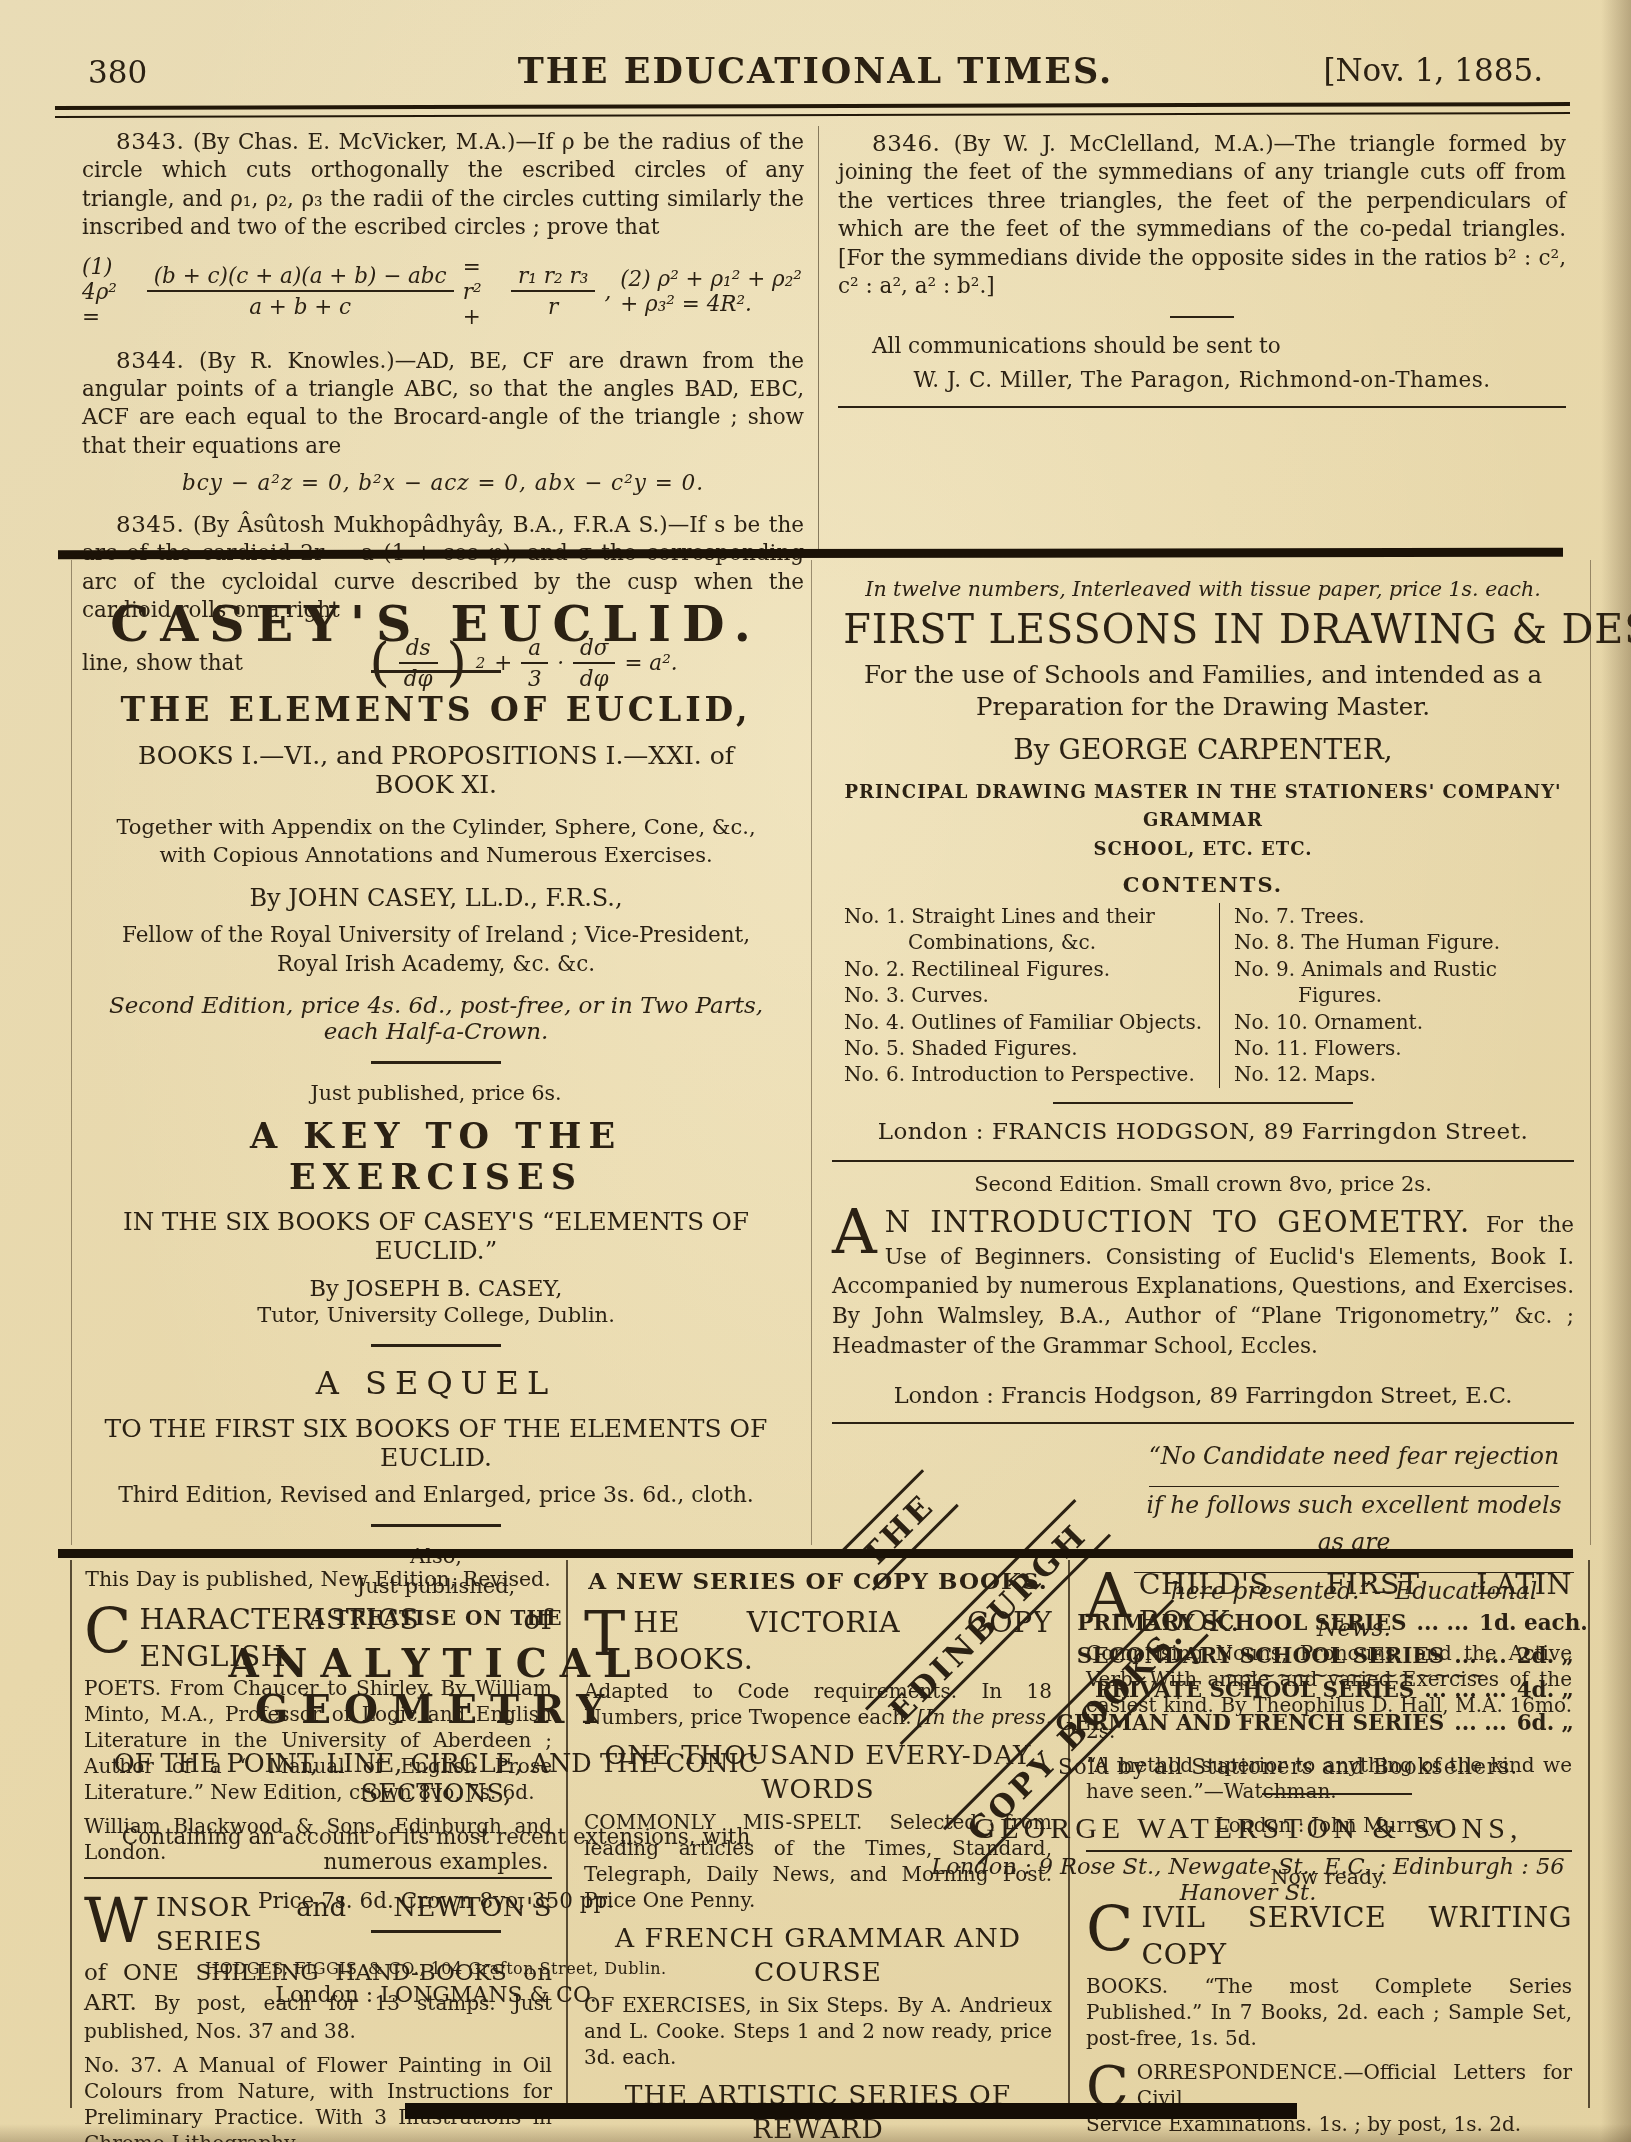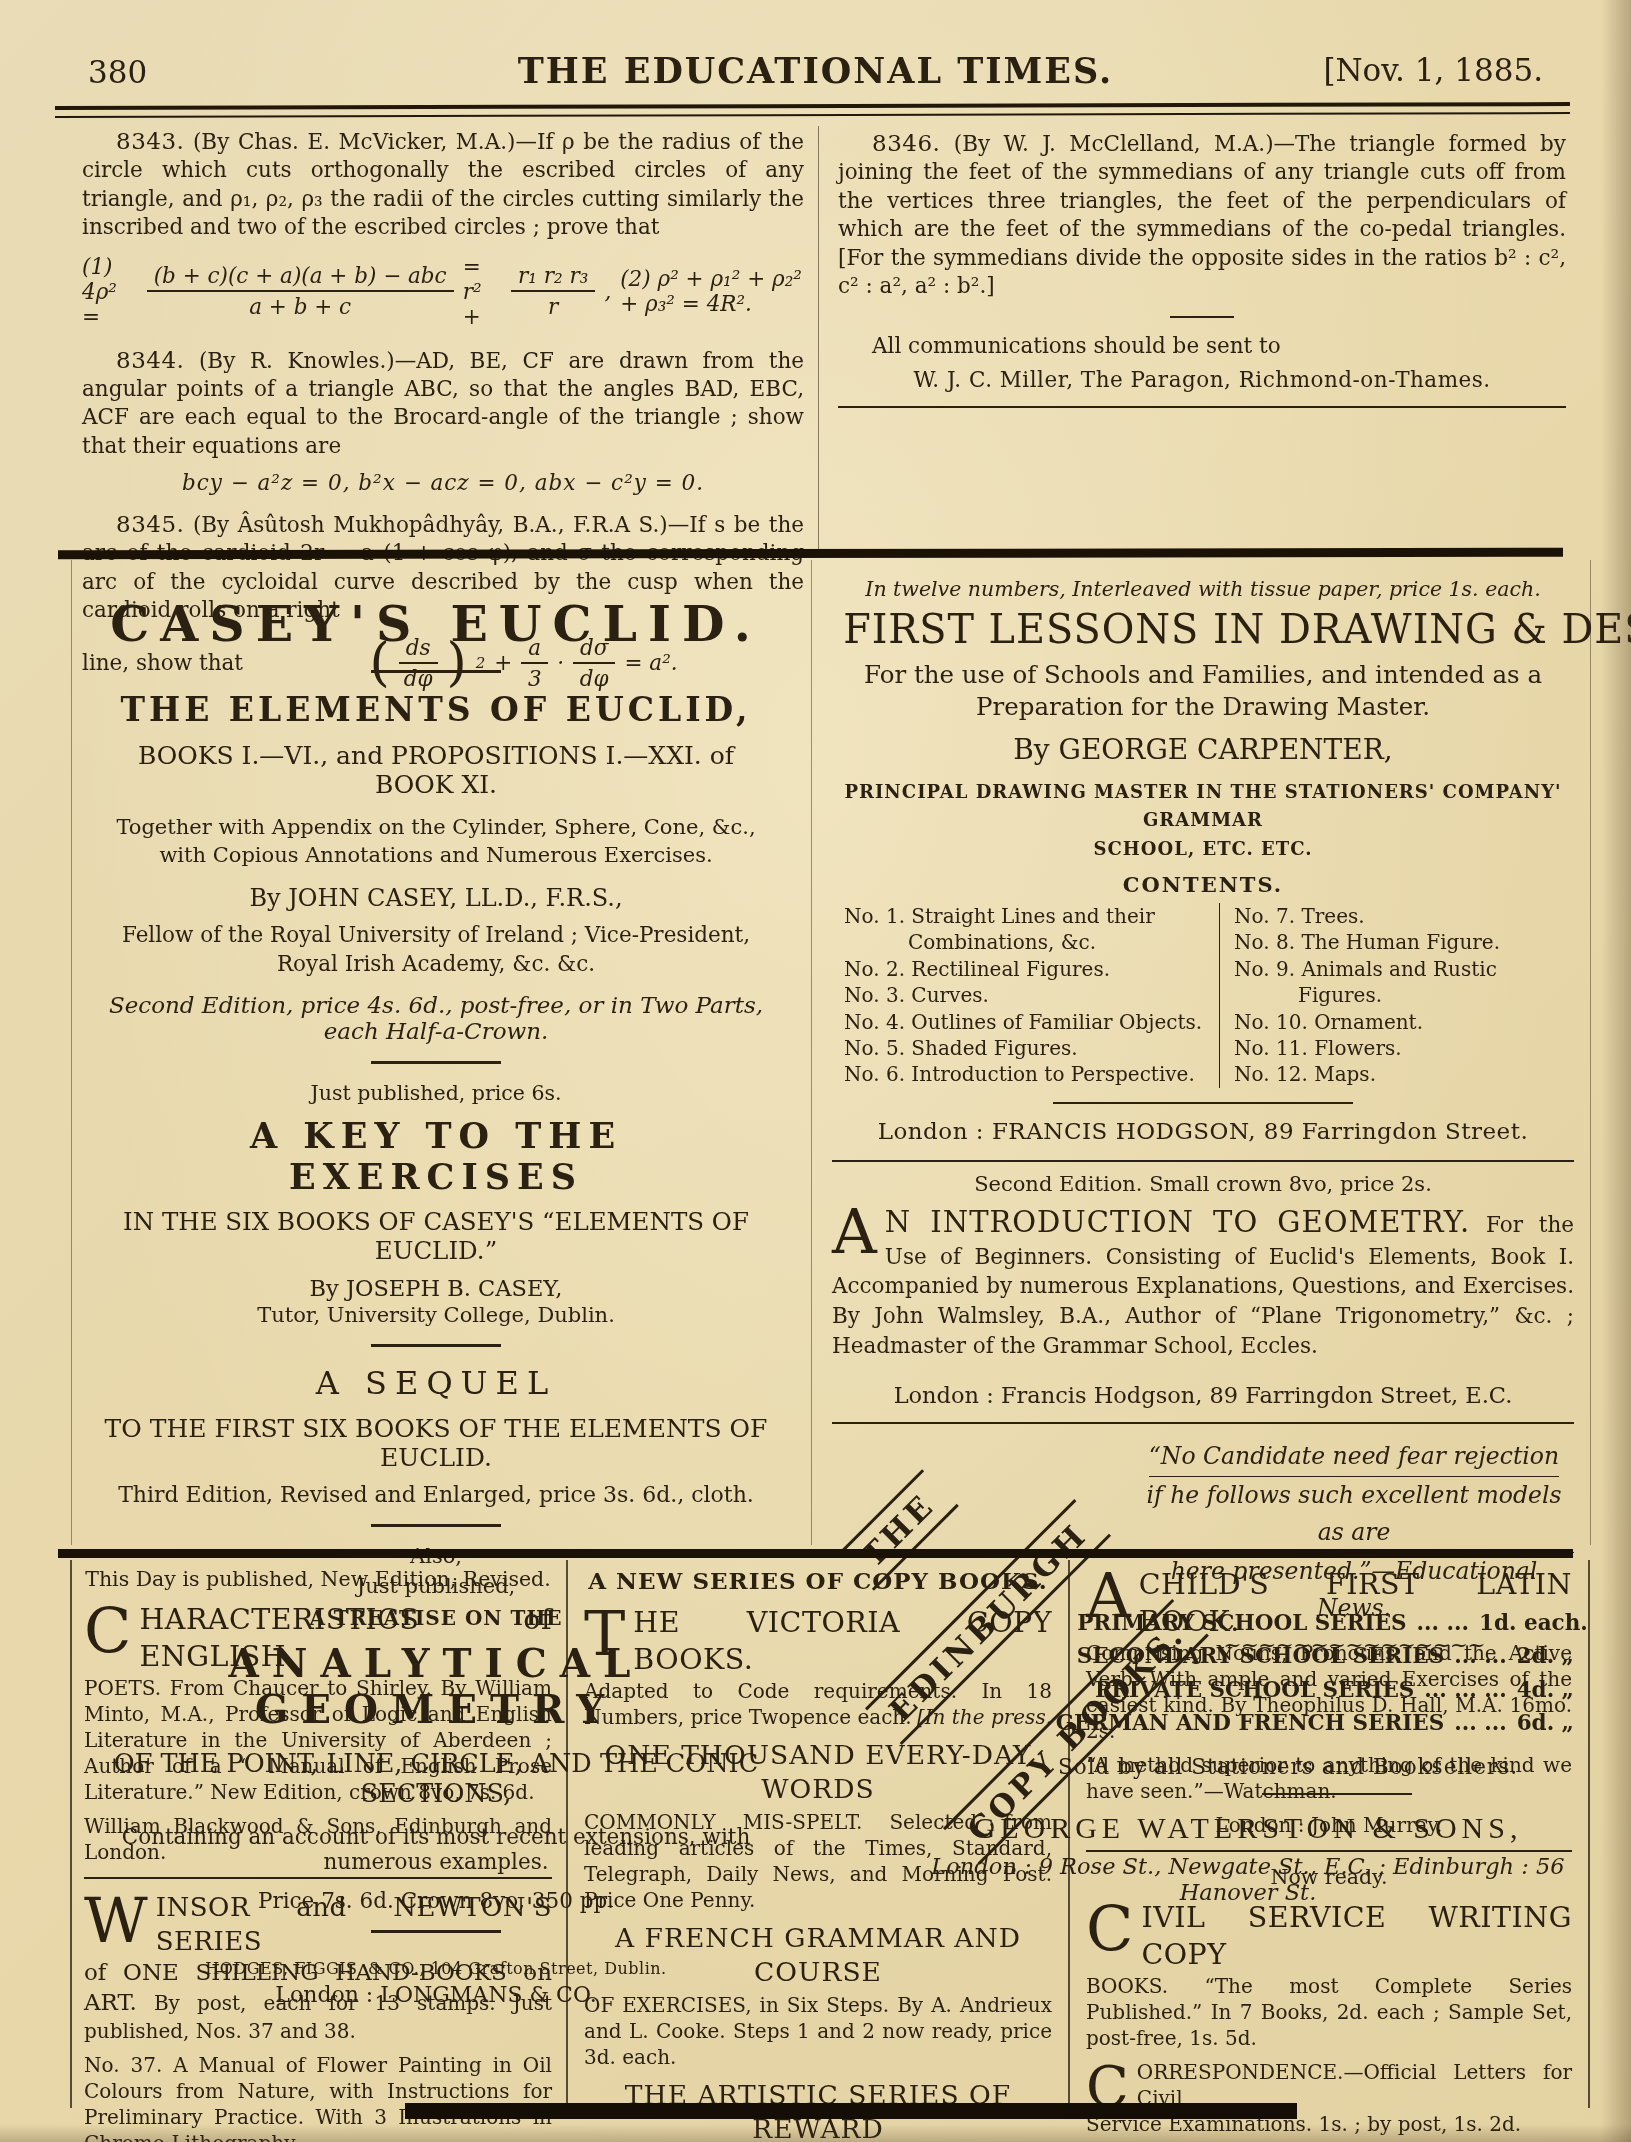--- a/index.html
+++ b/index.html
@@ -97,21 +97,21 @@
   .ig-pub{font-size:22.5px;margin-top:8px;text-align:center;}
 
   .dropcap{float:left;font-size:62px;line-height:0.78;padding:6px 8px 0 0;font-weight:400;}
   .dropcap.sm{font-size:56px;}
 
   
   .edin{position:relative;height:300px;margin-top:14px;text-align:left;}
   .diag{position:absolute;transform:rotate(-45deg);font-weight:700;letter-spacing:4px;border-top:3.5px solid #2b2113;border-bottom:3.5px solid #2b2113;padding:5px 16px;font-size:31px;white-space:nowrap;}
   .edin-right{position:absolute;right:0;top:0;width:440px;text-align:center;}
   .eq-quote{font-style:italic;font-size:23.5px;line-height:1.55;}
-  .eq-quote span{border-bottom:1.5px solid #2b2113;display:inline-block;padding-bottom:2px;}
+  .eq-quote span{border-bottom:1.5px solid #2b2113;display:inline-block;padding-bottom:12px;}
   .wavy{font-size:22px;letter-spacing:-1px;margin-top:4px;}
   .ser{position:absolute;right:0;top:168px;width:470px;font-weight:700;font-size:21.5px;line-height:1.55;}
   .ser-row{display:flex;justify-content:flex-end;white-space:nowrap;}
   .ser-row .sl{text-align:right;}
   .ser-row .sd{padding:0 10px;}
   .ser-row .sp2{width:95px;text-align:left;}
   .sold{font-size:21.5px;letter-spacing:1px;margin:16px 0 0 170px;}
   .gw-name{font-family:Liberation Serif, serif;font-size:30px;letter-spacing:5px;margin:16px 0 0 90px;}
   .gw-addr{font-style:italic;font-size:22.5px;margin:8px 0 0 90px;}
   .sdiv-gw{width:150px;border-top:2px solid #2b2113;margin:14px auto 0 430px;}

